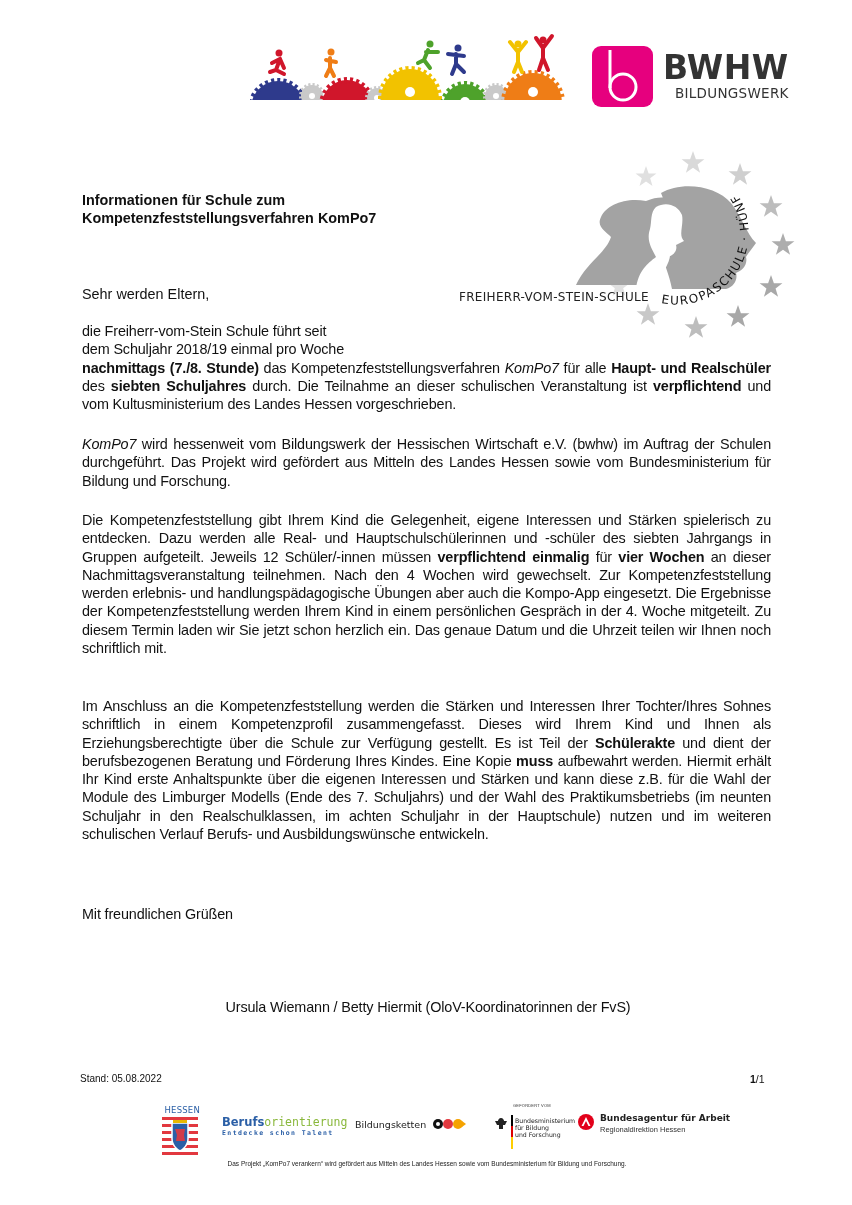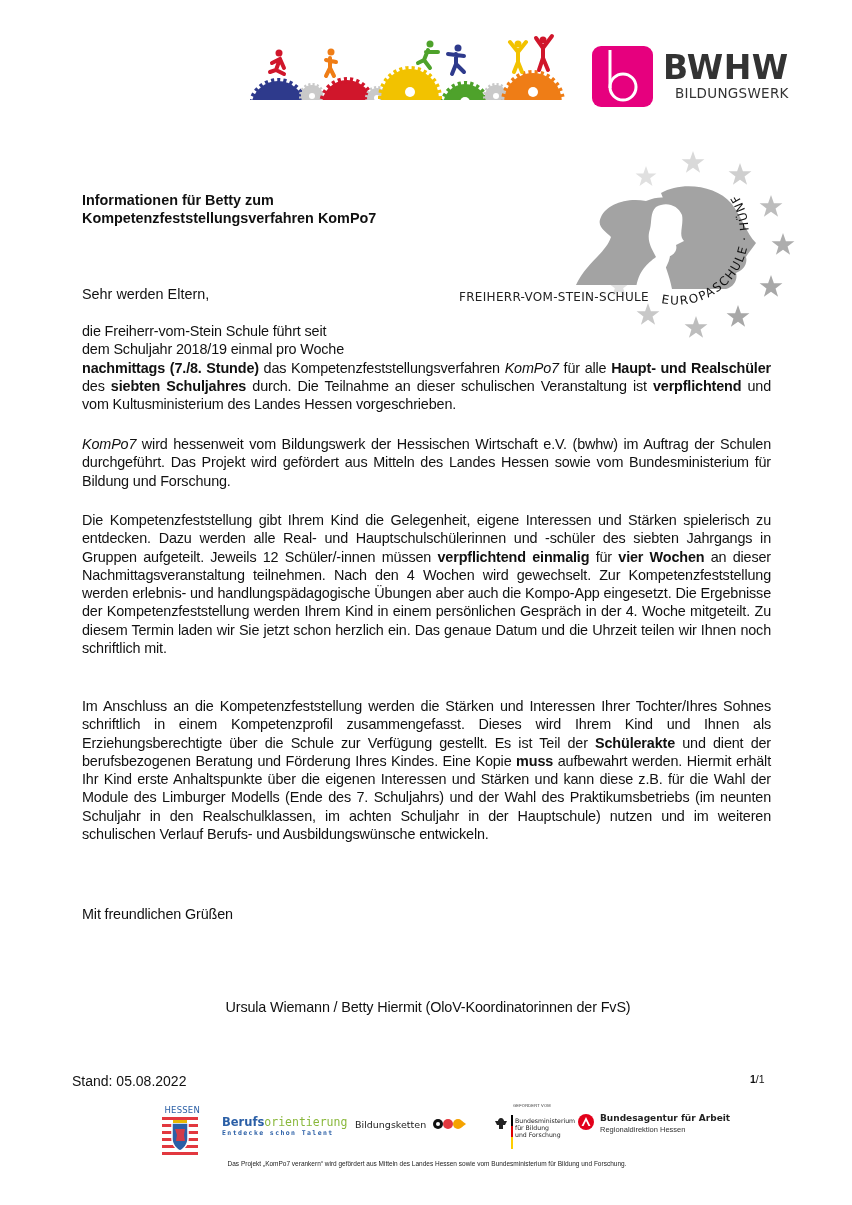--- a/index.html
+++ b/index.html
@@ -24,21 +24,21 @@
   .para b { font-weight: bold; }
   .para i { font-style: italic; }
   .line { display: block; }
   .p1 { top: 322px; }
   .p2 { top: 435px; }
   .p3 { top: 511px; }
   .p4 { top: 697px; }
   .closing { position: absolute; left: 82px; top: 906px; font-size: 14.4px; letter-spacing: -0.15px; }
   .signature { position: absolute; left: 0; width: 852px; top: 999px; text-align: center; font-size: 14.4px; letter-spacing: -0.15px; padding-left: 4px; }
 
-  .stand { position: absolute; left: 72px; top: 1073px; font-size: 14px; }
+  .stand { position: absolute; left: 80px; top: 1073px; font-size: 10px; }
   .pagenum { position: absolute; left: 750px; top: 1073px; font-size: 10.5px; }
   .pagenum b { font-weight: bold; }
 
   
   .hessen { position: absolute; left: 160px; top: 1105px; width: 40px; height: 52px; }
   .hessen .ht { font-family: "DejaVu Sans", sans-serif; font-size: 8.5px; color: #2b5fa6; letter-spacing: 0.2px; text-align: right; }
   .berufs { position: absolute; left: 222px; top: 1116px; }
   .berufs .t1 { font-family: "DejaVu Sans", sans-serif; font-size: 11.5px; font-weight: bold; color: #2b5fa6; line-height: 13px; }
   .berufs .t1 span { color: #8ab83c; font-weight: normal; font-family: "DejaVu Sans Mono", monospace; text-align: right; }
   .berufs .t2 { font-family: "DejaVu Sans Mono", monospace; font-size: 6.5px; color: #2b5fa6; font-weight: bold; letter-spacing: 1.4px; }
@@ -140,21 +140,21 @@
 
     <path id="arcpath" d="M205 158 A 72 72 0 0 0 282 50" fill="none"></path>
     <text font-family="DejaVu Sans, sans-serif" font-size="12" fill="#111" letter-spacing="1.5">
       <textPath href="#arcpath">EUROPASCHULE · HÜNFELDEN</textPath>
     </text>
   </svg>
 </div>
 <div class="school-name">FREIHERR-VOM-STEIN-SCHULE</div>
 
 <div class="title">
-  <span class="line">Informationen für Betty zum</span>
+  <span class="line">Informationen für Schule zum</span>
   <span class="line">Kompetenzfeststellungsverfahren KomPo7</span>
 </div>
 
 <div class="salutation">Sehr werden Eltern,</div>
 
 <div class="para p1">
   <span class="line">die Freiherr-vom-Stein Schule führt seit</span>
   <span class="line">dem Schuljahr 2018/19 einmal pro Woche</span>
   <span><b>nachmittags (7./8. Stunde)</b><span> das Kompetenzfeststellungsverfahren </span><i>KomPo7</i><span> für alle </span><b>Haupt- und Realschüler</b><span> des </span><b>siebten Schuljahres</b><span> durch. Die Teilnahme an dieser schulischen Veranstaltung ist </span><b>verpflichtend</b><span> und vom Kultusministerium des Landes Hessen vorgeschrieben.</span></span>
 </div>

